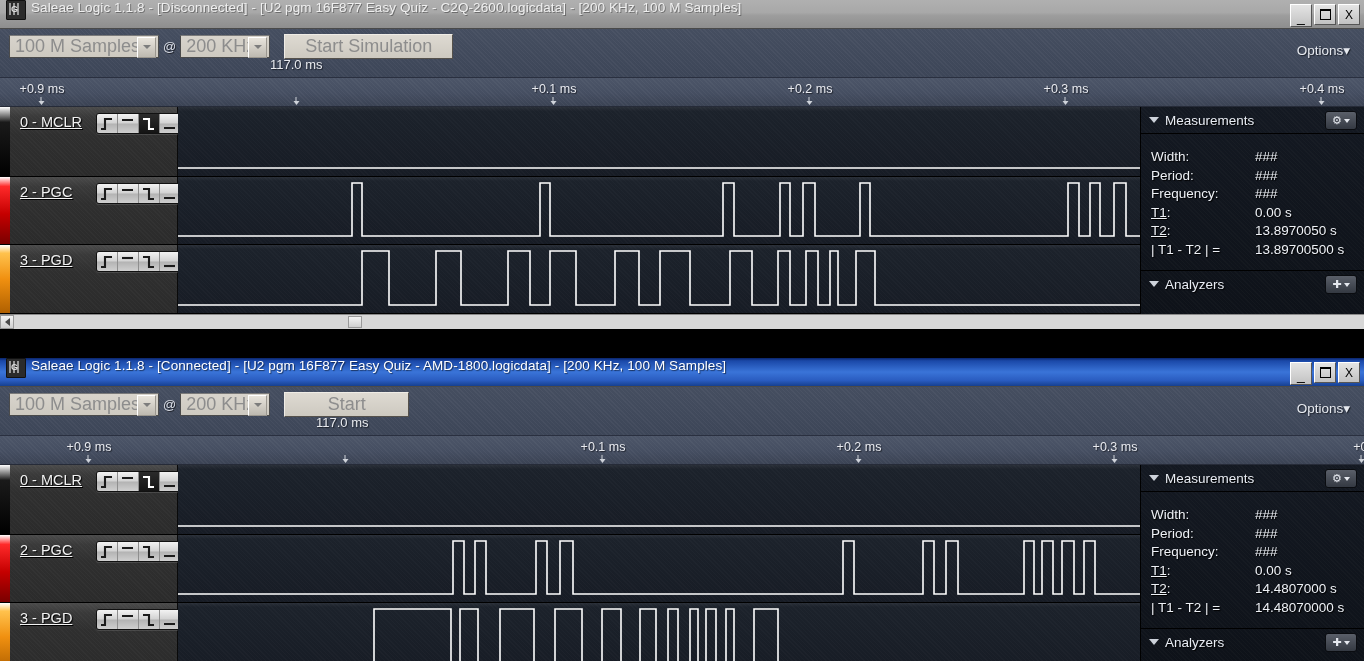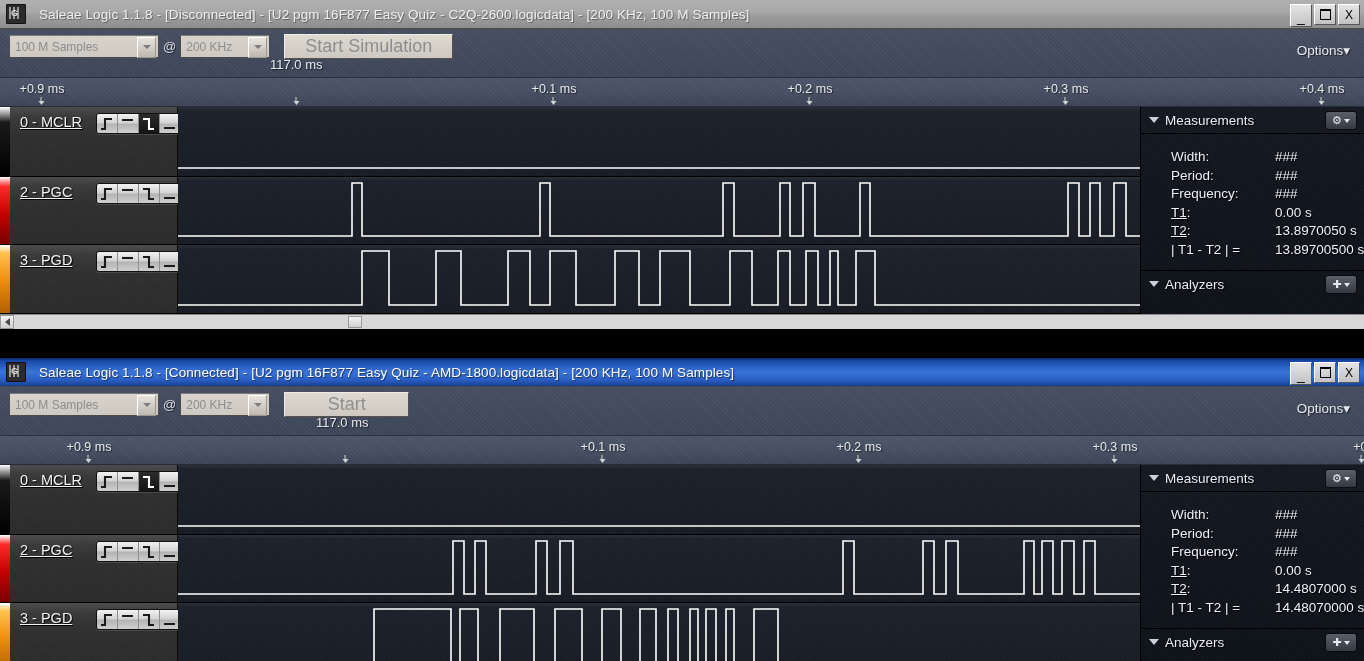--- a/index.html
+++ b/index.html
@@ -3,22 +3,22 @@
 <meta charset="utf-8">
 <style>
   html,body{margin:0;padding:0;background:#000;}
   body{width:1364px;height:661px;overflow:hidden;font-family:"Liberation Sans",sans-serif;}
 
   .win{position:absolute;left:0;width:1364px;overflow:hidden;}
   #win1{top:0;height:356px;}
   #win2{top:358px;height:303px;}
 
   
-  .titlebar{height:29px;display:flex;align-items:center;position:relative;
-            border-bottom:1px solid #4a4a4a;box-sizing:border-box;gap:8px;}
+  .titlebar{height:29px;display:flex;position:relative;
+            border-bottom:1px solid #4a4a4a;box-sizing:border-box;}
   .titlebar.inactive{background:linear-gradient(to bottom,#b0b0b0 0%,#a8a8a8 45%,#9d9d9d 55%,#8e8e8e 100%);}
   .titlebar.active{background:linear-gradient(to bottom,#0a246a 0%,#1a48a8 10%,#3a74d8 50%,#2a5cc0 80%,#16408f 100%);}
   .tb-icon{width:18px;height:18px;margin:0 5px 0 6px;flex:0 0 auto;position:relative;
            background:#2b2b2b;border:1px solid #111;border-radius:1px;}
   .tb-icon:before{content:"";position:absolute;left:2px;top:2px;width:12px;height:12px;
        background:repeating-linear-gradient(to right,#9a9a9a 0 2px,#2b2b2b 2px 4px);}
   .tb-icon:after{content:"G";position:absolute;left:4px;top:3px;font-size:9px;color:#ddd;font-weight:bold;}
   .tb-title{font-size:13.5px;white-space:nowrap;letter-spacing:0.1px;}
   .titlebar.inactive .tb-title{color:#efefef;text-shadow:1px 1px 0 rgba(0,0,0,.35);}
   .titlebar.active .tb-title{color:#ffffff;text-shadow:1px 1px 1px rgba(0,0,0,.55);}
@@ -33,21 +33,21 @@
   
   .toolbar{height:48px;position:relative;
     background:
       repeating-linear-gradient(45deg, rgba(255,255,255,.035) 0 1px, transparent 1px 3px),
       linear-gradient(to bottom,#454e60 0%,#3d4658 100%);
     border-bottom:1px solid #2a3040;}
   .tbrow{position:absolute;left:9px;top:5px;display:flex;align-items:center;}
   .combo{height:23px;background:linear-gradient(to bottom,#d8d4cc,#cdc9c0);
          border:1px solid #4b4b4b;border-top-color:#7a7a7a;display:flex;align-items:center;
          box-sizing:border-box;cursor:pointer;}
-  .combo .cval{font-size:12px;color:#8d8d8d;padding:0 4px 0 5px;white-space:nowrap;overflow:hidden;}
+  .combo .cval{font-size:18px;color:#8d8d8d;padding:0 4px 0 5px;white-space:nowrap;overflow:hidden;}
   .combo .arw{width:17px;height:19px;margin:1px 2px 0 auto;
               background:linear-gradient(to bottom,#e8e4dc,#bdb9b0);
               border:1px solid #9a968e;border-top-color:#fff;border-left-color:#fff;
               display:flex;align-items:center;justify-content:center;flex:0 0 auto;}
   .combo .arw:after{content:"";border-left:4px solid transparent;border-right:4px solid transparent;
                     border-top:4px solid #7d7d7d;display:block;}
   #combo-samples{width:150px;}
   #combo-rate{width:90px;}
   .at{color:#d7dbe4;font-size:13px;margin:0 4px;text-shadow:1px 1px 0 #22262f;}
   .startbtn{height:25px;min-width:125px;margin-left:14px;
@@ -107,21 +107,21 @@
   .sechead .caret{margin:0 6px 0 8px;border-left:5px solid transparent;border-right:5px solid transparent;
                   border-top:6px solid #cdd2da;}
   .sechead .stitle{font-size:13.5px;color:#e8ecf3;text-shadow:1px 1px 1px #000;}
   .secbtn{position:absolute;right:7px;top:4px;width:30px;height:17px;border-radius:3px;
           background:linear-gradient(to bottom,#5a5f69,#343942);border:1px solid #0a0c10;
           display:flex;align-items:center;justify-content:center;gap:2px;cursor:pointer;}
   .secbtn .gl{font-size:11px;color:#e6e9ef;line-height:1;}
   .secbtn .dn{border-left:3px solid transparent;border-right:3px solid transparent;border-top:4px solid #e6e9ef;}
   .mtable{padding:14px 0 0 10px;font-size:13.5px;color:#eef1f6;}
   .mrow{display:flex;line-height:18.5px;white-space:nowrap;text-shadow:1px 1px 1px #000;}
-  .mlabel{width:104px;flex:0 0 auto;margin-left:20px;}
+  .mlabel{width:104px;flex:0 0 auto;}
   .mlabel u{text-decoration:underline;}
   .mval{}
   .divider{position:absolute;left:0;right:0;height:1px;background:#000;}
 
   
   .scrollbar{height:14px;background:#d7d7d7;border-top:1px solid #8a8a8a;position:relative;}
   .sb-arrow{position:absolute;left:0;top:0;width:14px;height:14px;
             background:linear-gradient(to bottom,#f4f4f4,#cfcfcf);border:1px solid #9a9a9a;
             box-sizing:border-box;display:flex;align-items:center;justify-content:center;cursor:pointer;}
   .sb-arrow:after{content:"";border-top:4px solid transparent;border-bottom:4px solid transparent;

